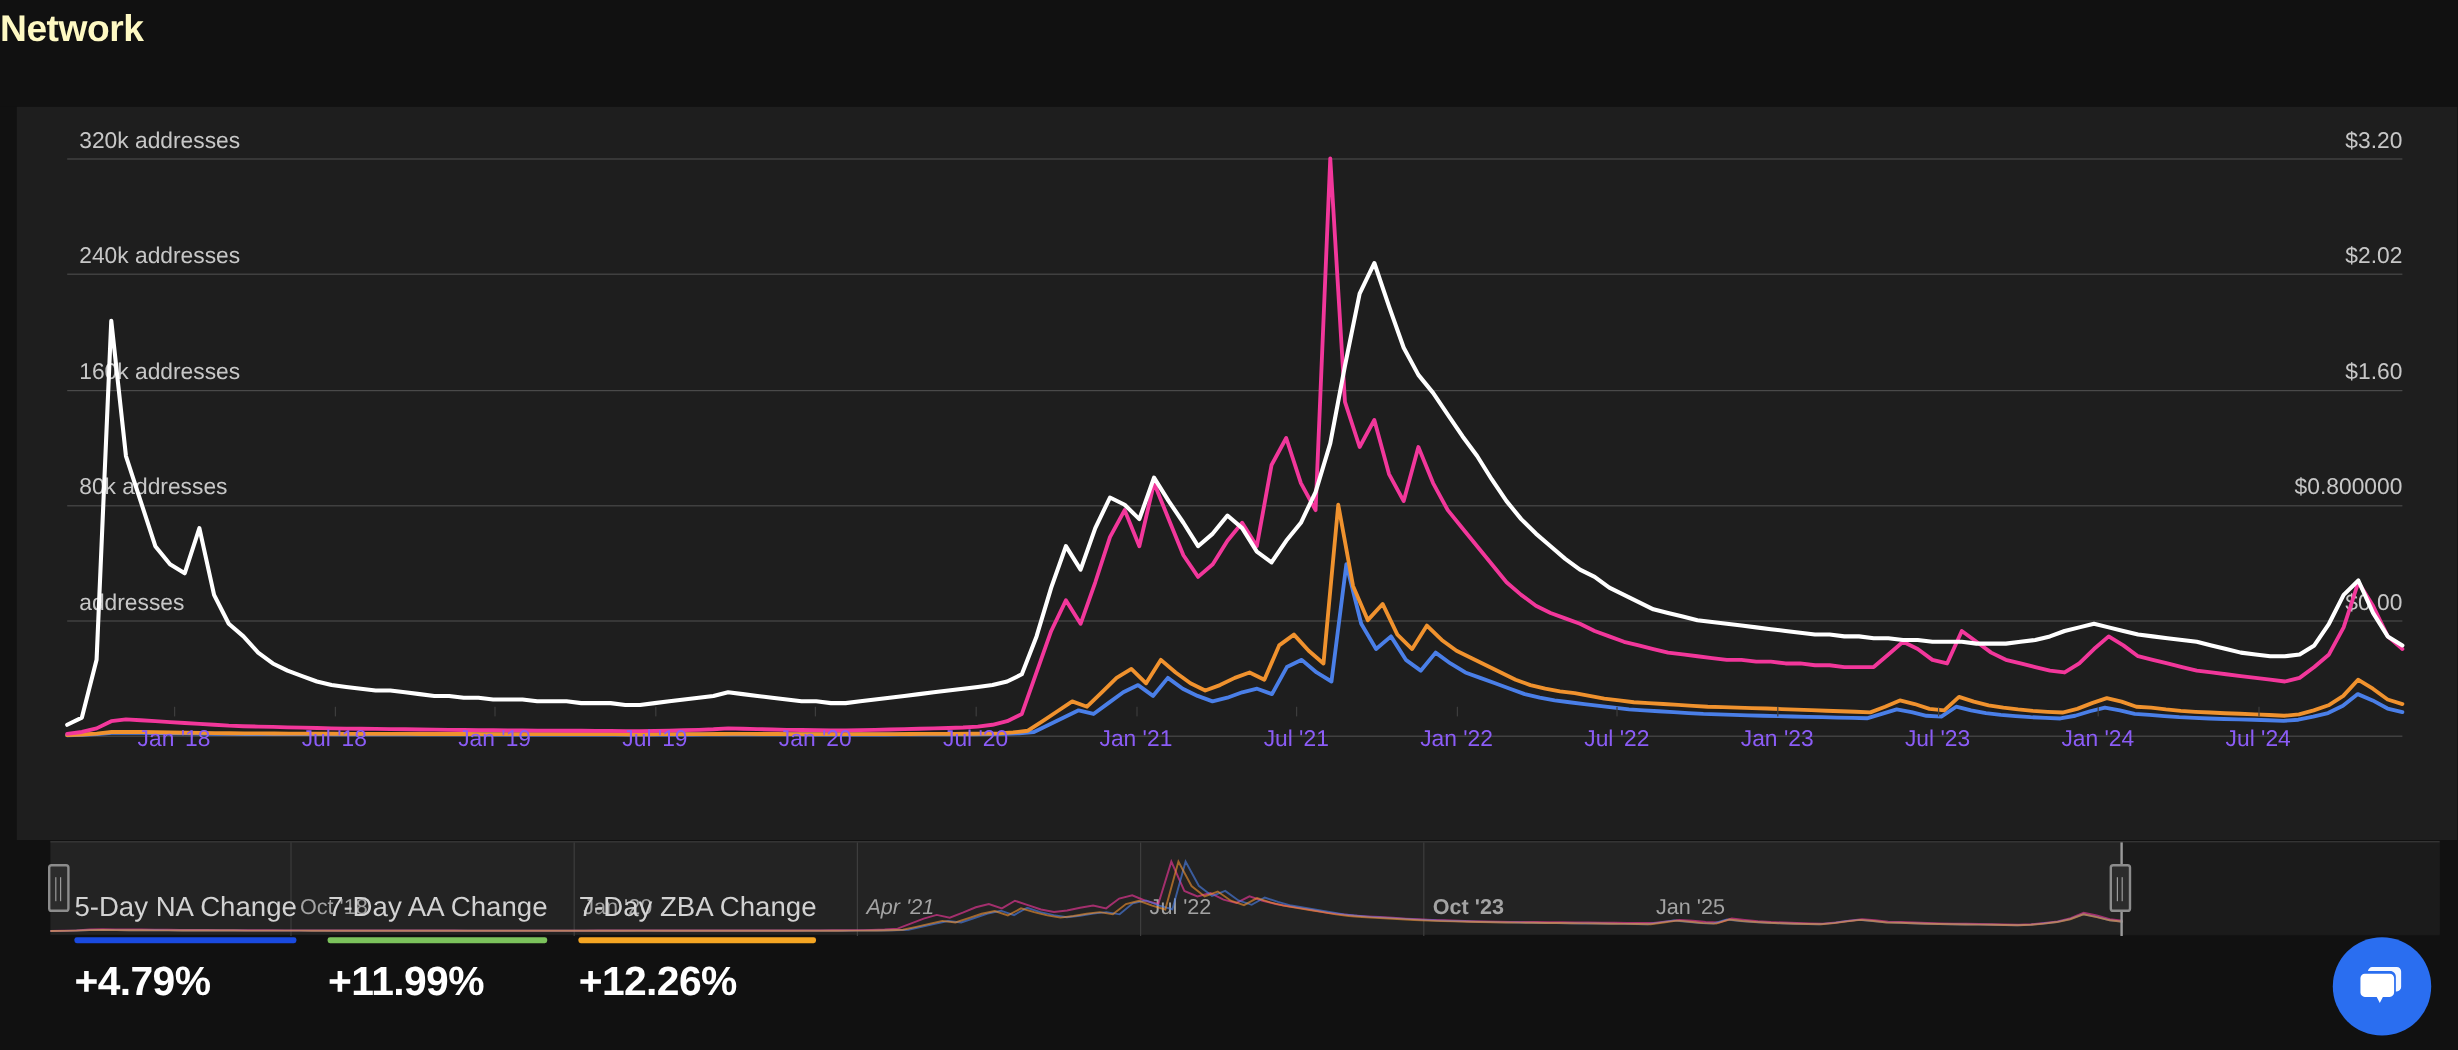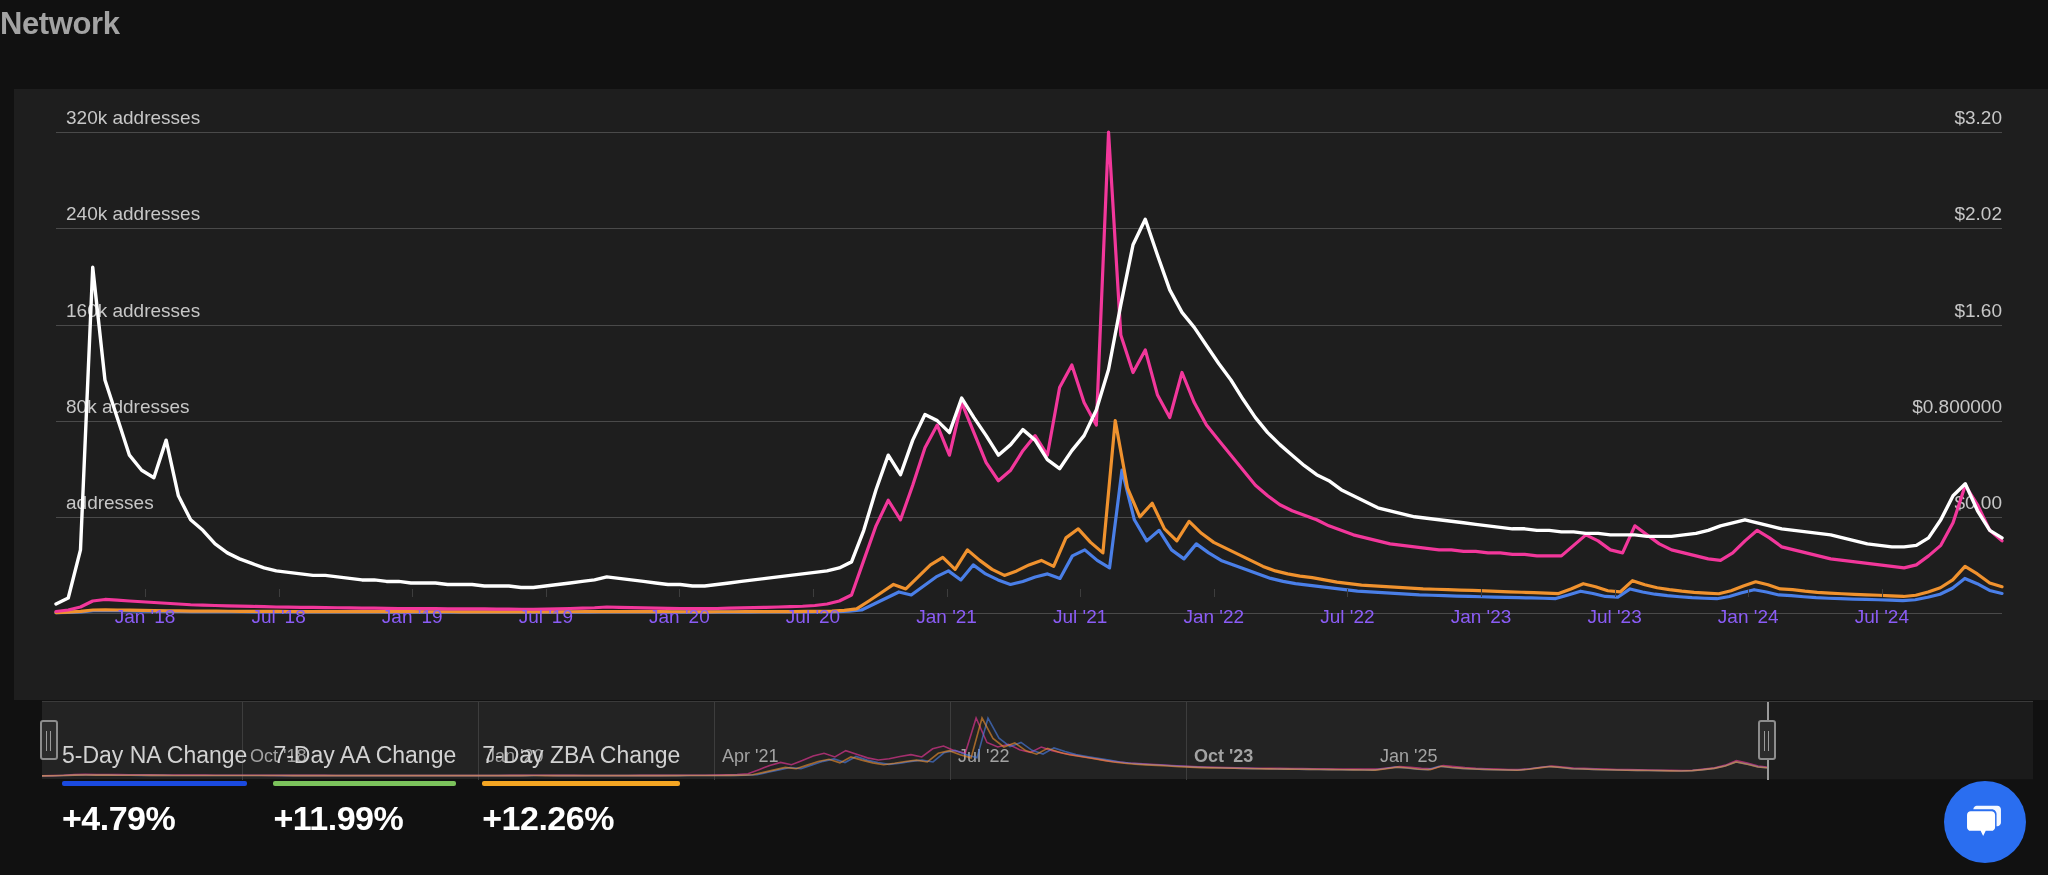--- a/index.html
+++ b/index.html
@@ -11,21 +11,21 @@
   }
   #app { position: relative; width: 2048px; height: 875px; background: #111111; }
 
   
   .header {
     position: absolute; left: 0; top: 0; width: 2048px; height: 89px;
     background: #111111;
   }
   .page-title {
     position: absolute; left: 0px; top: 6px;
-    font-size: 31px; font-weight: 700; color: #a3a3a3;
+    font-size: 31px; font-weight: 700; color: #fef9c3;
     letter-spacing: -0.4px;
     text-align: center;
   }
 
   
   .chart-panel {
     position: absolute; left: 14px; top: 89px;
     width: 2034px; height: 611px;
     background: #1e1e1e;
   }
@@ -183,21 +183,21 @@
         <div class="xlabel" style="left: 1867.8px;">Jul '24</div>
       </div>
 
     <div class="navigator">
       <div id="nav-host">
           <div class="nav-gridline" style="left: 200px;"></div>
           <div class="nav-label" style="left: 208px;">Oct '18</div>
           <div class="nav-gridline" style="left: 436px;"></div>
           <div class="nav-label" style="left: 444px;">Jan '20</div>
           <div class="nav-gridline" style="left: 672px;"></div>
-          <div class="nav-label" style="left: 680px;">Apr '21</div>
+          <div class="nav-label" style="left: 680px; font-style: italic;">Apr '21</div>
           <div class="nav-gridline" style="left: 908px;"></div>
           <div class="nav-label" style="left: 916px;">Jul '22</div>
           <div class="nav-gridline" style="left: 1144px;"></div>
           <div class="nav-label" style="left: 1152px; font-weight: bold;">Oct '23</div>
           <div class="nav-label" style="left: 1338px;">Jan '25</div>
           <div class="nav-mask-right" style="left: 1727px; width: 264px;"></div>
         </div>
       <svg class="series" id="nav-svg" width="1991" height="78">
           <path d="M0.00,73.82L10.86,73.64L21.72,73.28L32.58,72.55L43.45,72.37L54.31,72.46L65.17,72.55L76.03,72.64L86.89,72.73L97.75,72.82L108.62,72.91L119.48,73.00L130.34,73.06L141.20,73.09L152.06,73.13L162.92,73.17L173.79,73.20L184.65,73.24L195.51,73.28L206.37,73.29L217.23,73.31L228.09,73.33L238.96,73.35L249.82,73.37L260.68,73.38L271.54,73.40L282.40,73.42L293.26,73.44L304.13,73.46L314.99,73.46L325.85,73.47L336.71,73.47L347.57,73.49L358.43,73.49L369.30,73.51L380.16,73.51L391.02,73.53L401.88,73.53L412.74,73.55L423.60,73.55L434.47,73.53L445.33,73.49L456.19,73.46L467.05,73.42L477.91,73.37L488.77,73.28L499.64,73.31L510.50,73.35L521.36,73.38L532.22,73.42L543.08,73.44L553.94,73.46L564.81,73.47L575.67,73.47L586.53,73.46L597.39,73.42L608.25,73.38L619.11,73.35L629.97,73.31L640.84,73.28L651.70,73.24L662.56,73.18L673.42,73.09L684.28,72.91L695.14,72.55L706.01,71.83L716.87,67.66L727.73,63.49L738.59,60.41L749.45,62.76L760.31,58.59L771.18,54.06L782.04,51.34L792.90,54.97L803.76,48.63L814.62,52.25L825.48,55.88L836.35,58.05L847.21,56.78L858.07,54.42L868.93,52.61L879.79,54.97L890.65,46.81L901.52,44.09L912.38,48.63L923.24,51.34L934.10,16.00L944.96,40.47L955.82,45.00L966.69,42.28L977.55,47.72L988.41,50.44L999.27,45.00L1010.13,48.63L1020.99,51.34L1031.86,53.16L1042.72,54.97L1053.58,56.78L1064.44,58.59L1075.30,59.86L1086.16,60.95L1097.03,61.67L1107.89,62.22L1118.75,62.76L1129.61,63.49L1140.47,64.03L1151.33,64.58L1162.19,64.94L1173.06,65.30L1183.92,65.66L1194.78,65.84L1205.64,66.03L1216.50,66.21L1227.36,66.39L1238.23,66.39L1249.09,66.57L1259.95,66.57L1270.81,66.75L1281.67,66.75L1292.53,66.93L1303.40,66.93L1314.26,67.11L1325.12,67.11L1335.98,67.11L1346.84,65.84L1357.70,64.58L1368.57,65.30L1379.43,66.39L1390.29,66.75L1401.15,63.49L1412.01,64.58L1422.87,65.66L1433.74,66.39L1444.60,66.75L1455.46,67.11L1466.32,67.47L1477.18,67.66L1488.04,66.75L1498.91,65.30L1509.77,64.03L1520.63,64.94L1531.49,66.03L1542.35,66.39L1553.21,66.75L1564.08,67.11L1574.94,67.47L1585.80,67.66L1596.66,67.84L1607.52,68.02L1618.38,68.20L1629.25,68.38L1640.11,68.56L1650.97,68.20L1661.83,67.11L1672.69,65.84L1683.55,63.13L1694.42,58.59L1705.28,60.95L1716.14,64.03L1727.00,65.30" fill="none" stroke="#f2379b" stroke-width="1.6" opacity="0.62"></path>
           <path d="M0.00,73.88L11.00,73.76L22.00,73.51L33.00,73.08L44.00,73.02L55.00,73.08L66.00,73.15L77.00,73.21L88.00,73.27L99.00,73.33L110.00,73.39L121.00,73.42L132.00,73.45L143.00,73.46L154.00,73.48L165.00,73.50L176.00,73.51L187.00,73.52L198.00,73.54L209.00,73.55L220.00,73.56L231.00,73.57L242.00,73.58L253.00,73.58L264.00,73.59L275.00,73.60L286.00,73.60L297.00,73.61L308.00,73.62L319.00,73.62L330.00,73.62L341.00,73.63L352.00,73.63L363.00,73.63L374.00,73.64L385.00,73.64L396.00,73.64L407.00,73.65L418.00,73.65L429.00,73.65L440.00,73.65L451.00,73.63L462.00,73.62L473.00,73.61L484.00,73.58L495.00,73.56L506.00,73.57L517.00,73.58L528.00,73.60L539.00,73.61L550.00,73.62L561.00,73.62L572.00,73.63L583.00,73.63L594.00,73.63L605.00,73.62L616.00,73.61L627.00,73.60L638.00,73.58L649.00,73.57L660.00,73.56L671.00,73.54L682.00,73.50L693.00,73.42L704.00,73.21L715.00,72.78L726.00,70.34L737.00,67.89L748.00,65.45L759.00,66.67L770.00,63.01L781.00,59.35L792.00,56.91L803.00,60.57L814.00,54.46L825.00,58.13L836.00,60.57L847.00,62.40L858.00,61.18L869.00,59.35L880.00,58.13L891.00,59.96L902.00,50.80L913.00,48.36L924.00,52.63L935.00,55.68L946.00,16.00L957.00,36.15L968.00,44.69L979.00,40.42L990.00,48.36L1001.00,52.02L1012.00,45.92L1023.00,49.58L1034.00,52.63L1045.00,54.46L1056.00,56.29L1067.00,58.13L1078.00,59.96L1089.00,61.18L1100.00,62.09L1111.00,62.71L1122.00,63.32L1133.00,63.93L1144.00,64.54L1155.00,65.15L1166.00,65.45L1177.00,65.76L1188.00,66.06L1199.00,66.37L1210.00,66.67L1221.00,66.80L1232.00,66.98L1243.00,67.16L1254.00,67.28L1265.00,67.41L1276.00,67.53L1287.00,67.65L1298.00,67.77L1309.00,67.89L1320.00,68.02L1331.00,68.14L1342.00,66.67L1353.00,65.15L1364.00,66.06L1375.00,67.28L1386.00,67.59L1397.00,64.23L1408.00,65.45L1419.00,66.37L1430.00,66.98L1441.00,67.41L1452.00,67.77L1463.00,68.02L1474.00,68.20L1485.00,67.28L1496.00,65.76L1507.00,64.54L1518.00,65.45L1529.00,66.67L1540.00,66.98L1551.00,67.41L1562.00,67.77L1573.00,68.02L1584.00,68.20L1595.00,68.38L1606.00,68.51L1617.00,68.63L1628.00,68.81L1639.00,68.99L1650.00,68.63L1661.00,67.59L1672.00,66.37L1683.00,63.93L1694.00,59.96L1705.00,62.09L1716.00,64.84L1727.00,66.06" fill="none" stroke="#4a7fe8" stroke-width="1.6" opacity="0.62"></path>

